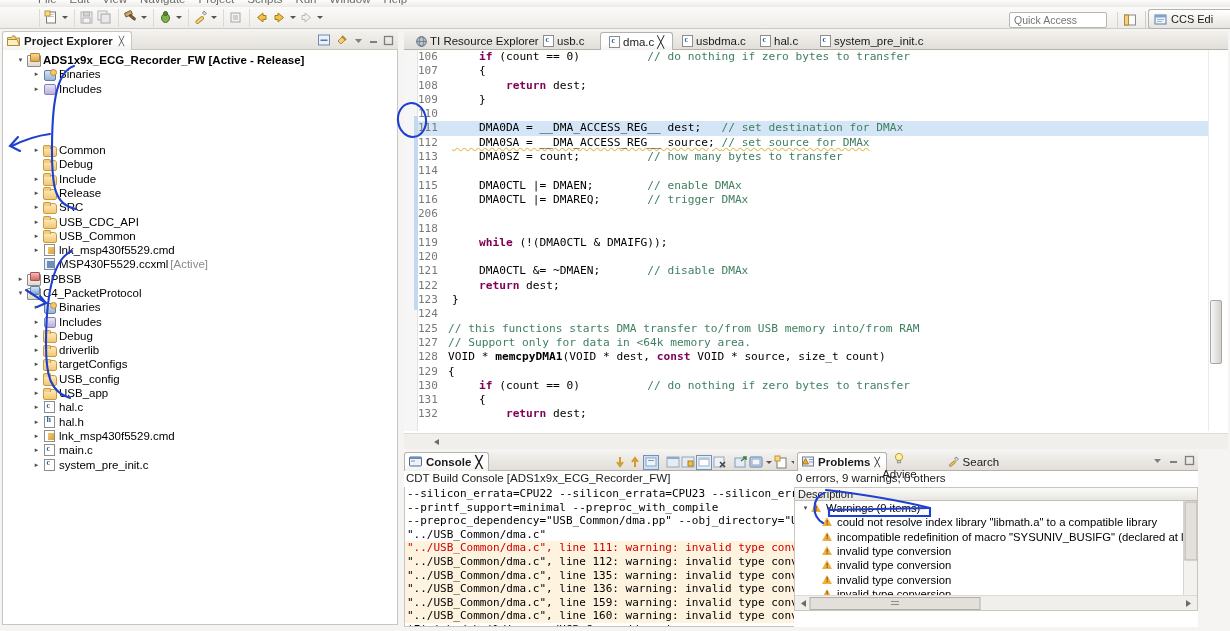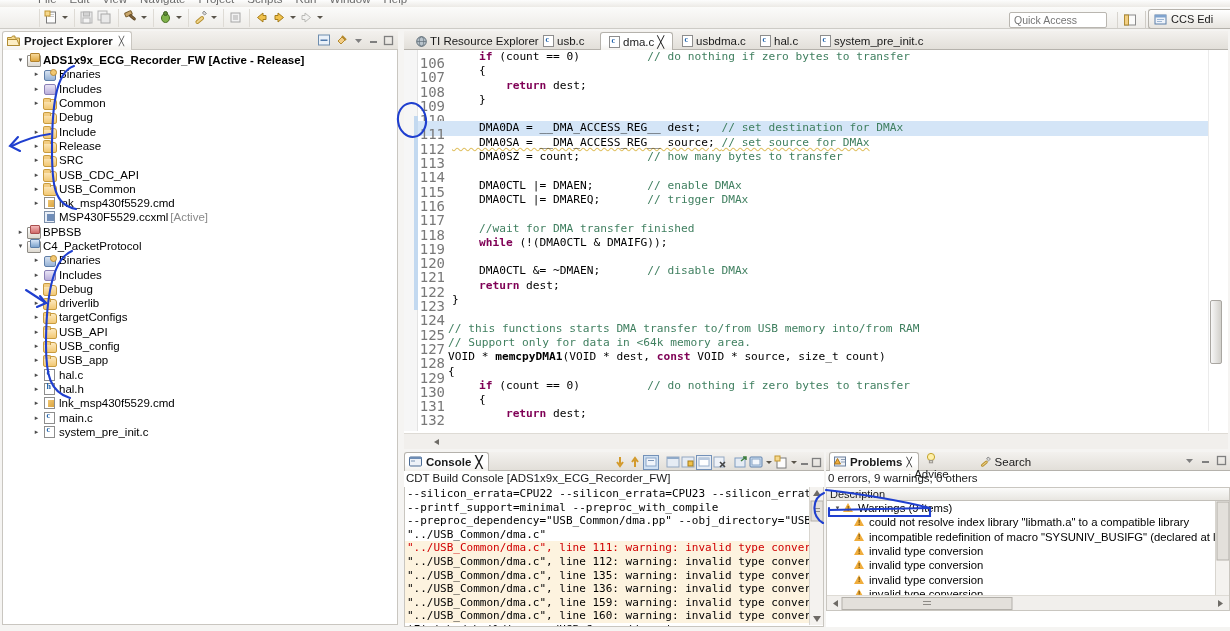--- a/index.html
+++ b/index.html
@@ -173,22 +173,22 @@
     background: #f6f6f6; border-right: 1px solid #e3e3e3;
   }
   .ed-gutterline { position:absolute; left:10px; top:0; width:4px; background:#c3d9f0; }
   .ed-code {
     position: absolute; left: 14px; top: 0; width: 795px; height: 381px;
     font-family: "DejaVu Sans Mono", "Liberation Mono", monospace;
     font-size: 11.2px; line-height: 14.3px; color: #000;
     overflow: hidden;
   }
   .cl { position: relative; height: 14.3px; white-space: pre; padding-left: 34px; }
-  .ln { position: absolute; left: 0; top: 6px; width: 27px; text-align: right;
-        color: #787878; font-size: 14px; }
+  .ln { position: absolute; left: 0; top: 0; width: 27px; text-align: left;
+        color: #787878; font-size: 11px; }
   .hl-line { background: #d4e5f7; }
   .kw { color: #7f0055; font-weight: bold; }
   .cm { color: #3f7f5f; }
   .fn { font-weight: bold; }
   .sq { text-decoration: underline; text-decoration-style: wavy;
         text-decoration-color: #e0c060; }
   .ed-vscroll {
     position: absolute; right: 6px; top: 0; width: 14px; height: 381px; background: #fff;
     border-left: 1px solid #ebebeb;
   }
@@ -223,21 +223,21 @@
     font-size: 11px; line-height: 13.6px; overflow: hidden;
   }
   .cs-line { white-space: pre; padding-left: 2px; height: 13.6px; }
   .cs-warn { background: #fdf3df; color: #000; }
   .cs-warnred { background: #fdf3df; color: #d00000; }
   .cs-scroll { position:absolute; right:0; top:0; width:14px; height:138px;
                background:#f4f2ef; border-left:1px solid #d8d5cf; }
 
   
   .problems {
-    position: absolute; left: 826px; top: 452px; width: 404px; height: 175px;
+    position: absolute; left: 794px; top: 452px; width: 404px; height: 175px;
     background: #fff;
   }
   .pr-tabrow { position: relative; height: 19px;
                background: linear-gradient(#f3f1ee, #e2dfd9); border-bottom: 1px solid #b5b2ac; }
   .pr-tab { position:absolute; top:0; height:19px; display:flex; align-items:center; gap:4px;
             padding: 0 6px 0 4px; font-size: 11.5px; color:#1a1a1a; }
   .pr-tab.active { background: linear-gradient(#ffffff 60%, #f2f0ec);
                    border: 1px solid #b5b2ac; border-bottom:none; border-radius:3px 3px 0 0;
                    font-weight: bold; }
   .pr-tools { position:absolute; right:3px; top:3px; display:flex; gap:5px; align-items:center; }
@@ -453,21 +453,21 @@
             </span>
             <span class="tlabel">Binaries</span>
           </div>
           <div class="trow" style="padding-left: 28px;">
             <span class="twist">▸</span>
             <span class="tico">
               <span class="ic-inc"></span>
             </span>
             <span class="tlabel">Includes</span>
           </div>
-          <div class="trow" style="padding-left: 28px;">
+          <div class="trow" style="padding-left: 28px; margin-top: 47px;">
             <span class="twist">▸</span>
             <span class="tico">
               <span class="ic-folder"></span>
             </span>
             <span class="tlabel">Common</span>
           </div>
           <div class="trow" style="padding-left: 28px;">
             <span class="twist"></span>
             <span class="tico">
               <span class="ic-folder"></span>
@@ -565,27 +565,20 @@
               <span class="ic-folder"></span>
             </span>
             <span class="tlabel">driverlib</span>
           </div>
           <div class="trow" style="padding-left: 28px;">
             <span class="twist">▸</span>
             <span class="tico">
               <span class="ic-folder"></span>
             </span>
             <span class="tlabel">targetConfigs</span>
-          </div>
-          <div class="trow" style="padding-left: 28px;">
-            <span class="twist">▸</span>
-            <span class="tico">
-              <span class="ic-folder"></span>
-            </span>
-            <span class="tlabel">USB_API</span>
           </div>
           <div class="trow" style="padding-left: 28px;">
             <span class="twist">▸</span>
             <span class="tico">
               <span class="ic-folder"></span>
             </span>
             <span class="tlabel">USB_config</span>
           </div>
           <div class="trow" style="padding-left: 28px;">
             <span class="twist">▸</span>
@@ -685,22 +678,22 @@
           <div class="cl"><span class="ln">107</span><span>    {</span></div>
           <div class="cl"><span class="ln">108</span><span>        <span class="kw">return</span> dest;</span></div>
           <div class="cl"><span class="ln">109</span><span>    }</span></div>
           <div class="cl"><span class="ln">110</span><span></span></div>
           <div class="cl hl-line"><span class="ln">111</span><span>    DMA0DA = __DMA_ACCESS_REG__ dest;   <span class="cm">// set destination for DMAx</span></span></div>
           <div class="cl"><span class="ln">112</span><span class="sq">    DMA0SA = __DMA_ACCESS_REG__ source; <span class="cm">// set source for DMAx</span></span></div>
           <div class="cl"><span class="ln">113</span><span>    DMA0SZ = count;          <span class="cm">// how many bytes to transfer</span></span></div>
           <div class="cl"><span class="ln">114</span><span></span></div>
           <div class="cl"><span class="ln">115</span><span>    DMA0CTL |= DMAEN;        <span class="cm">// enable DMAx</span></span></div>
           <div class="cl"><span class="ln">116</span><span>    DMA0CTL |= DMAREQ;       <span class="cm">// trigger DMAx</span></span></div>
-          <div class="cl"><span class="ln">117</span><span></span></div>
-          <div class="cl"><span class="ln">118</span><span>    <span class="cm">//wait for DMA transfer finished</span></span></div>
+          <div class="cl"><span class="ln">206</span><span></span></div>
+          <div class="cl"><span class="ln">118</span></div>
           <div class="cl"><span class="ln">119</span><span>    <span class="kw">while</span> (!(DMA0CTL &amp; DMAIFG));</span></div>
           <div class="cl"><span class="ln">120</span><span></span></div>
           <div class="cl"><span class="ln">121</span><span>    DMA0CTL &amp;= ~DMAEN;       <span class="cm">// disable DMAx</span></span></div>
           <div class="cl"><span class="ln">122</span><span>    <span class="kw">return</span> dest;</span></div>
           <div class="cl"><span class="ln">123</span><span>}</span></div>
           <div class="cl"><span class="ln">124</span><span></span></div>
           <div class="cl" style="padding-left: 30px;"><span class="ln">125</span><span><span class="cm">// this functions starts DMA transfer to/from USB memory into/from RAM</span></span></div>
           <div class="cl" style="padding-left: 30px;"><span class="ln">127</span><span><span class="cm">// Support only for data in &lt;64k memory area.</span></span></div>
           <div class="cl" style="padding-left: 30px;"><span class="ln">128</span><span>VOID * <span class="fn">memcpyDMA1</span>(VOID * dest, <span class="kw">const</span> VOID * source, size_t count)</span></div>
           <div class="cl" style="padding-left: 30px;"><span class="ln">129</span><span>{</span></div>

